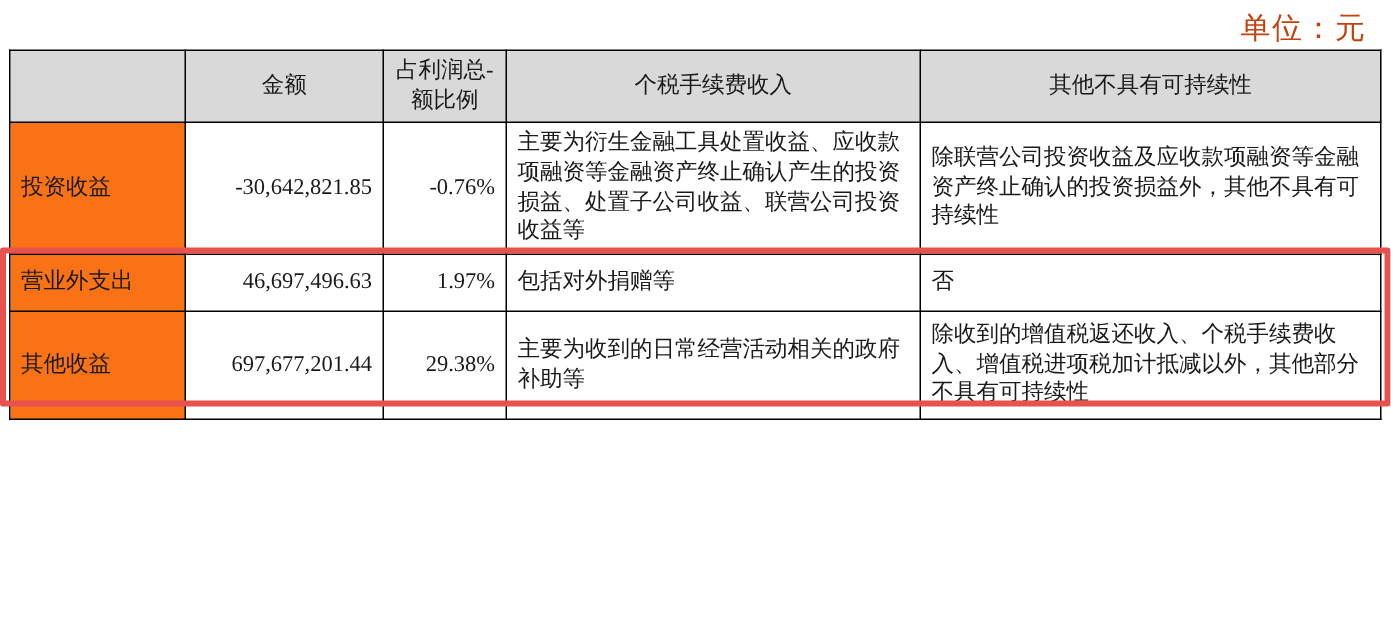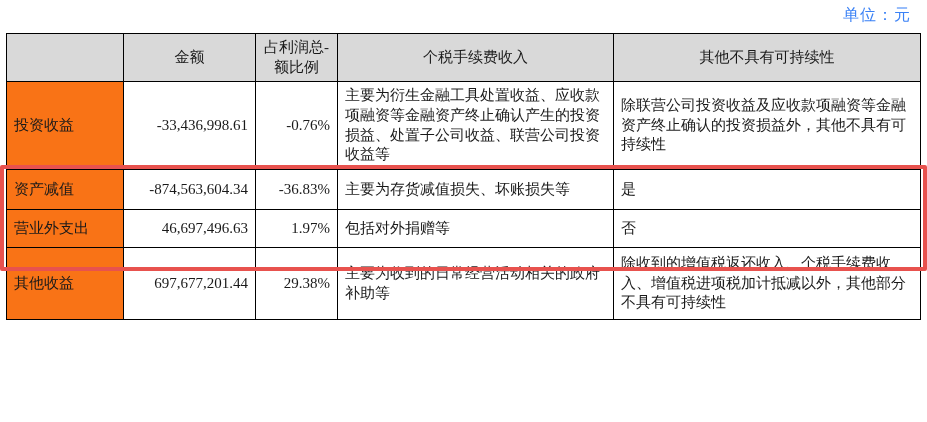--- a/index.html
+++ b/index.html
@@ -8,23 +8,23 @@
     background: #ffffff;
     font-family: "Liberation Serif", "DejaVu Serif", serif;
     color: #1a1a1a;
     overflow: hidden;
     position: relative;
   }
   .unit-label {
     position: absolute;
     top: 5px;
     right: 16px;
-    font-size: 16px;
+    font-size: 20px;
     letter-spacing: 1px;
-    color: #3b82f6;
+    color: #c2410c;
   }
   table.fin-table {
     position: absolute;
     left: 6px;
     top: 33px;
     width: 914px;
     border-collapse: collapse;
     table-layout: fixed;
     font-size: 15px;
   }
@@ -86,31 +86,24 @@
       <th></th>
       <th>金额</th>
       <th>占利润总­额比例</th>
       <th>个税手续费收入</th>
       <th>其他不具有可持续性</th>
     </tr>
   </thead>
   <tbody id="table-body">
       <tr class="row-0">
     <td class="label-cell">投资收益</td>
-    <td class="amount-cell">-33,436,998.61</td>
+    <td class="amount-cell">-30,642,821.85</td>
     <td class="ratio-cell">-0.76%</td>
     <td class="reason-cell">主要为衍生金融工具处置收益、应收款项融资等金融资产终止确认产生的投资损益、处置子公司收益、联营公司投资收益等</td>
     <td class="sustain-cell">除联营公司投资收益及应收款项融资等金融资产终止确认的投资损益外，其他不具有可持续性</td>
-  </tr>
-      <tr class="row-2 hl-row">
-    <td class="label-cell">资产减值</td>
-    <td class="amount-cell">-874,563,604.34</td>
-    <td class="ratio-cell">-36.83%</td>
-    <td class="reason-cell">主要为存货减值损失、坏账损失等</td>
-    <td class="sustain-cell">是</td>
   </tr>
       <tr class="row-4">
     <td class="label-cell">营业外支出</td>
     <td class="amount-cell">46,697,496.63</td>
     <td class="ratio-cell">1.97%</td>
     <td class="reason-cell">包括对外捐赠等</td>
     <td class="sustain-cell">否</td>
   </tr>
       <tr class="row-5">
     <td class="label-cell">其他收益</td>

